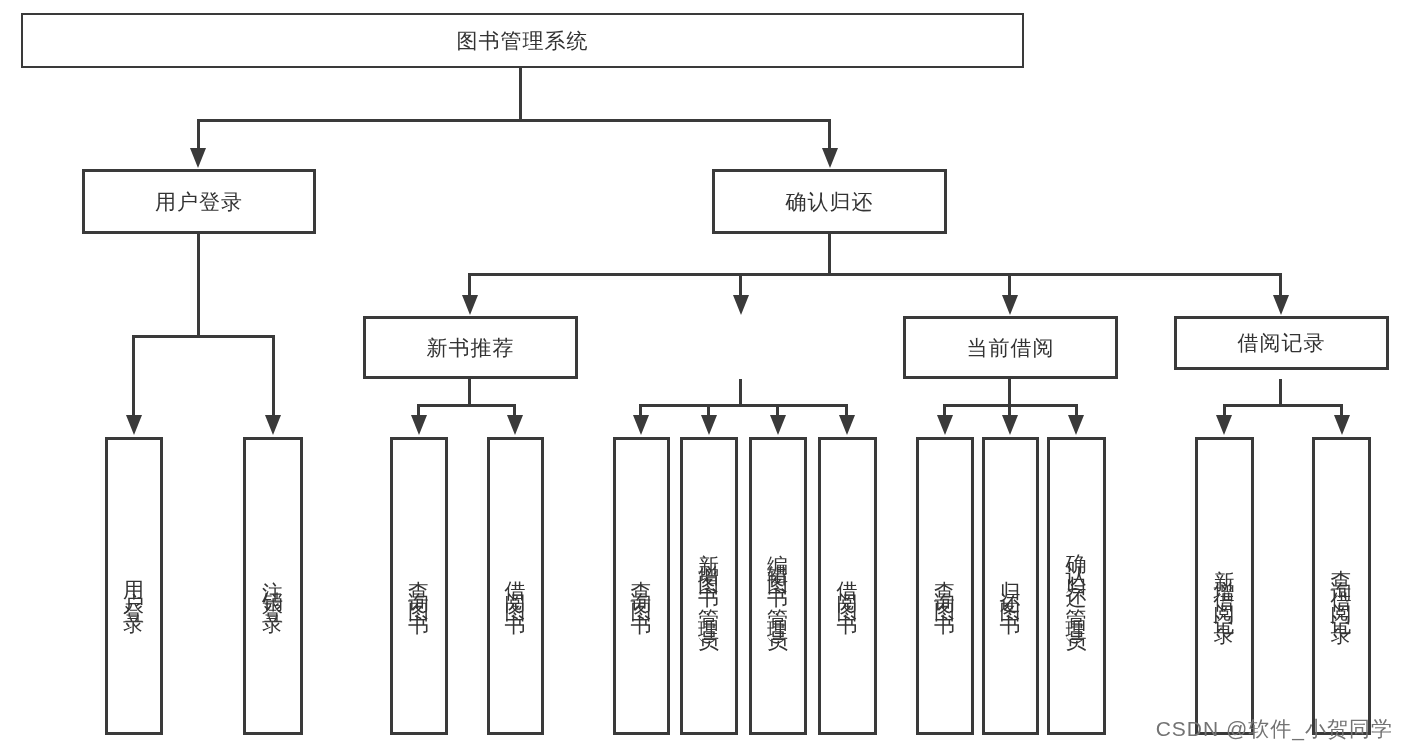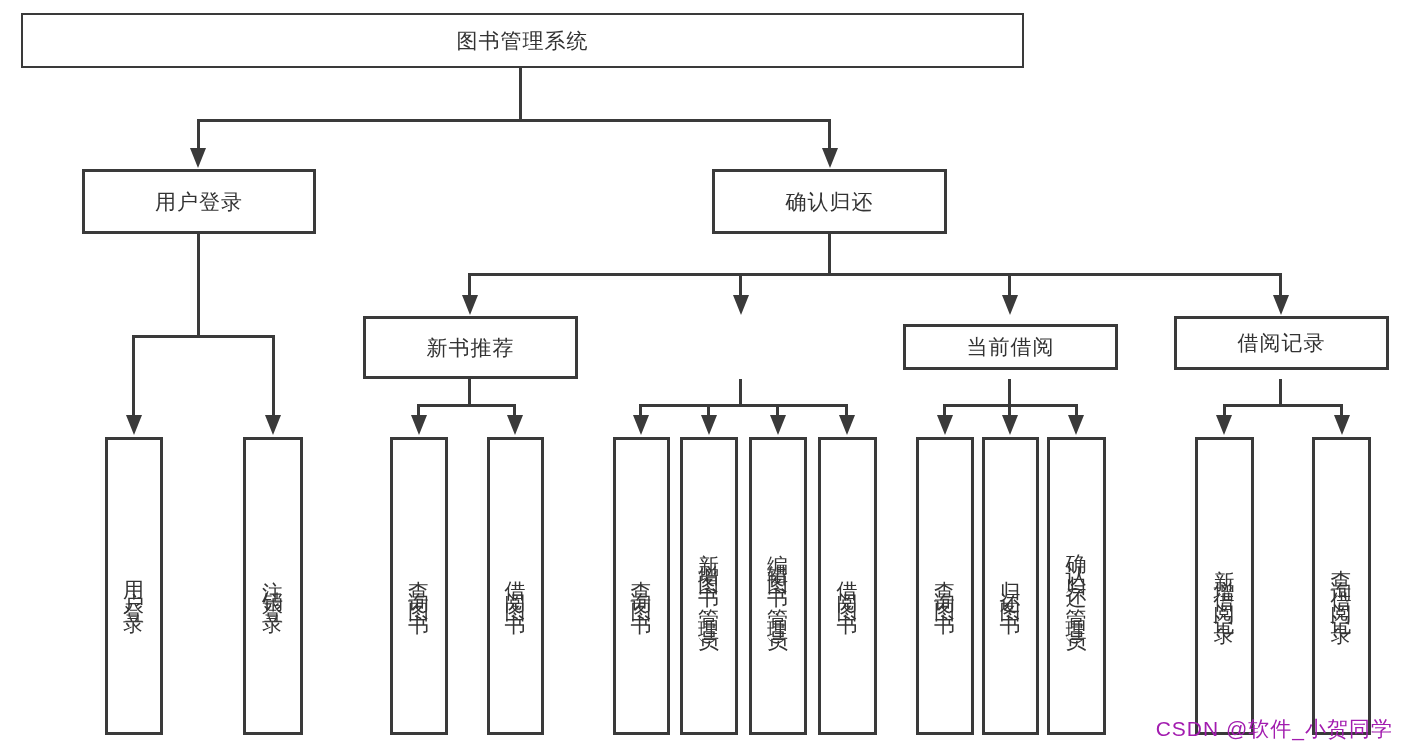--- a/index.html
+++ b/index.html
@@ -20,21 +20,21 @@
   .line{position:absolute;background:#3a3a3a;}
   .h{height:3px;}
   .v{width:3px;}
   .arrow{
     position:absolute;width:0;height:0;
     border-left:8px solid transparent;border-right:8px solid transparent;
     border-top:20px solid #3a3a3a;
   }
   .watermark{
     position:absolute;right:12px;bottom:4px;
-    font-size:21px;color:#a21caf;letter-spacing:1px;white-space:nowrap;
+    font-size:21px;color:#737373;letter-spacing:1px;white-space:nowrap;
   }
 </style>
 </head>
 <body>
 
 <div class="canvas">
 
   <div class="line v" style="left:519px;top:68px;height:54px"></div>
   <div class="line h" style="left:197px;top:119px;width:634px"></div>
   <div class="line v" style="left:197px;top:119px;height:31px"></div>
@@ -93,21 +93,21 @@
   <div class="line v" style="left:1340px;top:404px;height:14px"></div>
   <div class="arrow" style="left:1216px;top:415px"></div>
   <div class="arrow" style="left:1334px;top:415px"></div>
 
   <div class="box root" style="left:21px;top:13px;width:1003px;height:55px">图书管理系统</div>
 
   <div class="box" style="left:82px;top:169px;width:234px;height:65px">用户登录</div>
   <div class="box" style="left:712px;top:169px;width:235px;height:65px">确认归还</div>
 
   <div class="box" style="left:363px;top:316px;width:215px;height:63px">新书推荐</div>
-  <div class="box" style="left:903px;top:324px;width:215px;height:46px">当前借阅</div>
+  <div class="box" style="left:903px;top:316px;width:215px;height:63px">当前借阅</div>
   <div class="box" style="left:1174px;top:316px;width:215px;height:54px">借阅记录</div>
 
   <div class="box leaf" style="left:105px;top:437px;width:58px;height:298px">
     <span>用户登录</span>
   </div>
   <div class="box leaf" style="left:243px;top:437px;width:60px;height:298px">
     <span>注销登录</span>
   </div>
 
   <div class="box leaf" style="left:390px;top:437px;width:58px;height:298px">

